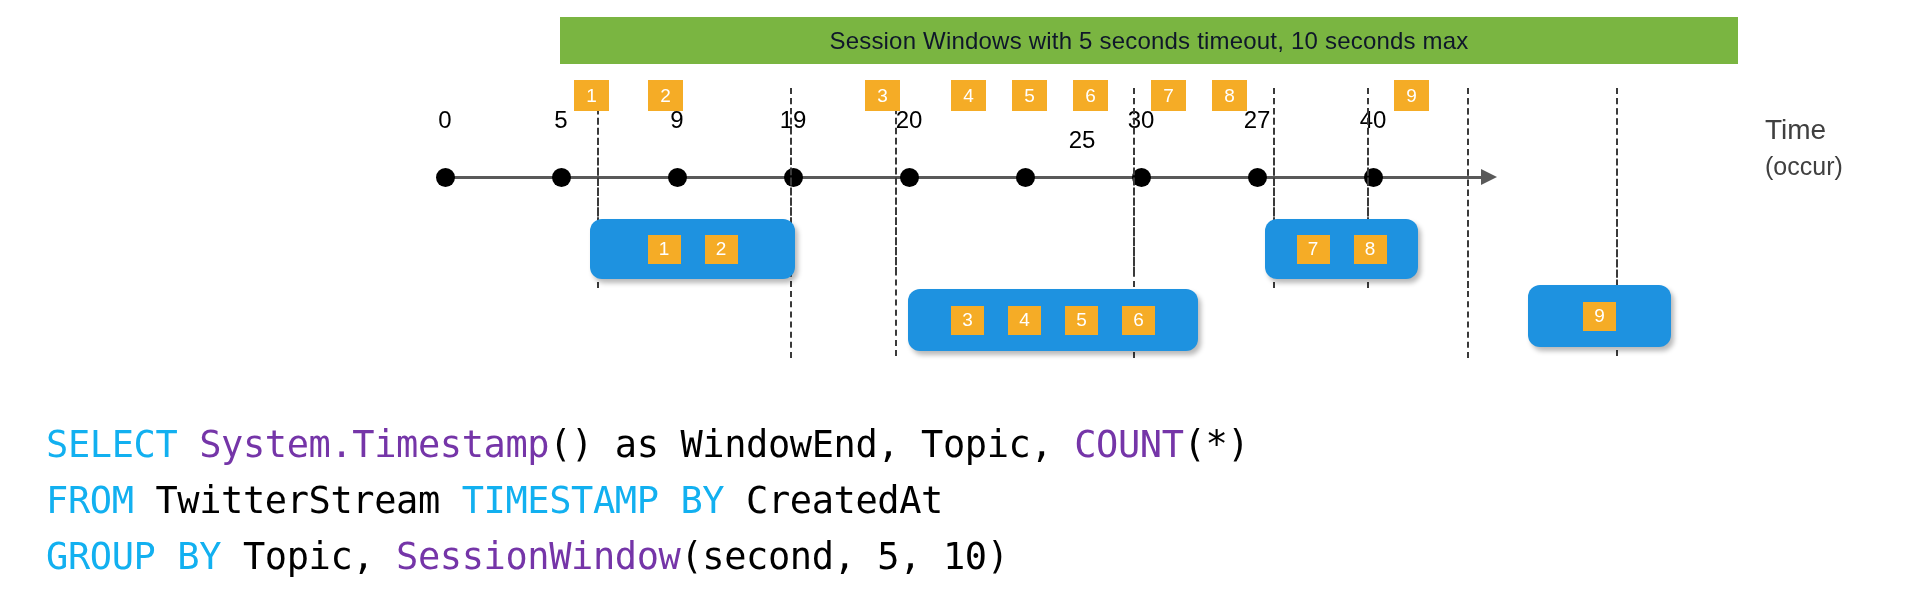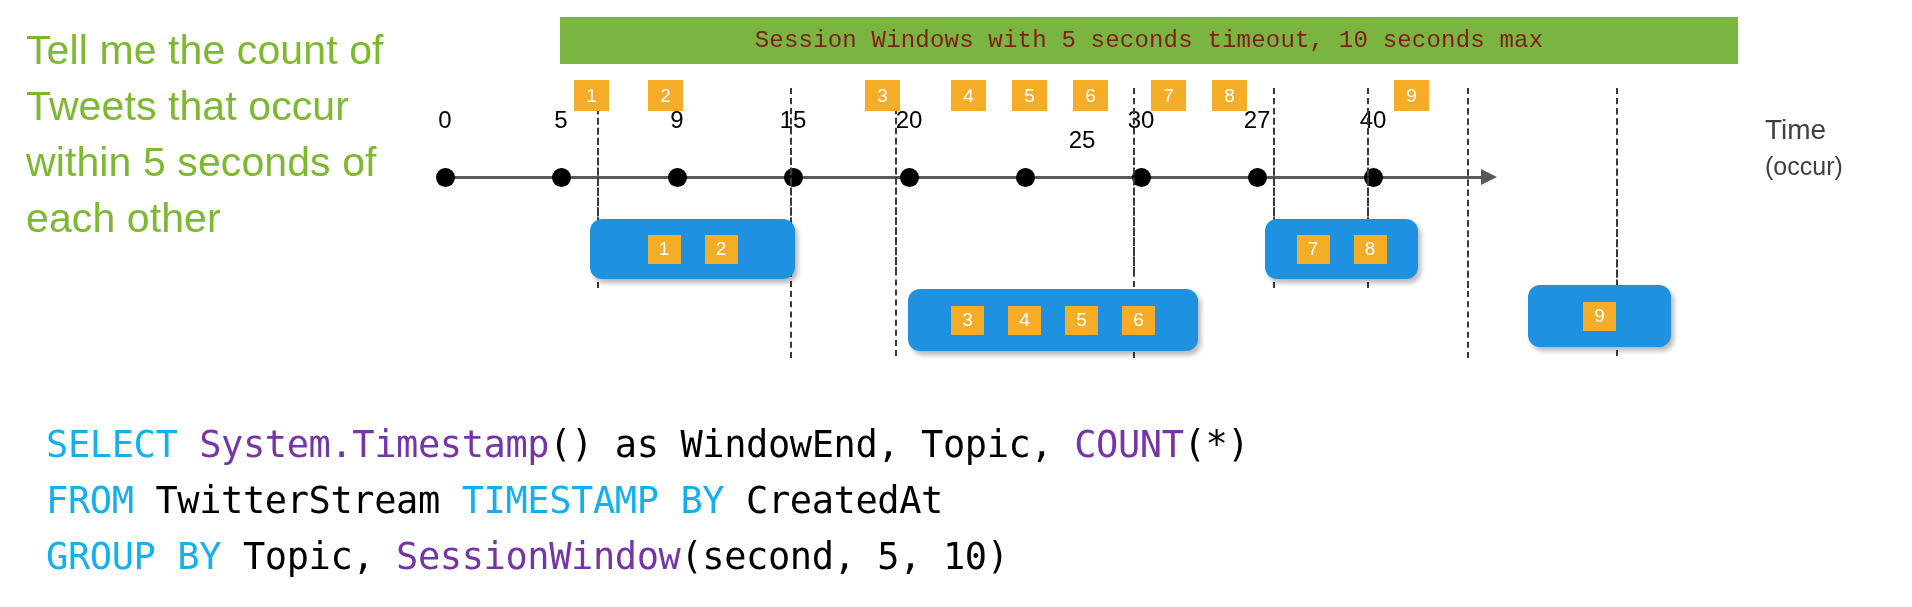--- a/index.html
+++ b/index.html
@@ -21,22 +21,22 @@
   }
 
   
   #banner{
     position:absolute;left:560px;top:17px;width:1178px;height:47px;
     background:#7AB541;
   }
   #banner-label{
     position:absolute;left:0;top:0;width:100%;height:47px;
     display:flex;align-items:center;justify-content:center;
-    color:#7f1d1d;font-size:24px;letter-spacing:.2px;
-    font-family:Liberation Mono, monospace;
+    color:#0f172a;font-size:24px;letter-spacing:.2px;
+    font-family:Liberation Sans, sans-serif;
   }
 
   
   #timeline{position:absolute;left:0;top:0;width:1912px;height:320px;}
   .axis-line{
     position:absolute;height:3px;background:#595959;top:176px;
   }
   .axis-arrow{
     position:absolute;top:169px;width:0;height:0;
     border-top:8px solid transparent;border-bottom:8px solid transparent;
@@ -80,41 +80,40 @@
   #sql .ln{display:block;height:56px;}
   .kw{color:#12B0F0;}
   .fn{color:#7535A8;}
   .id{color:#000000;}
 </style>
 </head>
 <body>
 
 <div class="stage">
 
-  <div id="prompt-text">Tell me the count of Tweets that occur within 5 seconds of each other</div>
 
   <div id="banner">
     <div id="banner-label">Session Windows with 5 seconds timeout, 10 seconds max</div>
   </div>
 
   <div id="timeline">
       <div class="axis-line" style="left: 437px; width: 1046px; background: rgb(89, 89, 89);"></div>
       <div class="axis-arrow" style="left: 1481px; border-left-color: rgb(89, 89, 89);"></div>
       <div style="position: absolute; left: 1765px; top: 112px; font-size: 28px; color: rgb(64, 64, 64); line-height: 36px; font-family: &quot;Liberation Sans&quot;, sans-serif;">
         <div>Time</div>
         <div style="font-size: 25px;">(occur)</div>
       </div>
       <div class="tick-dot" style="left: 445px; background: rgb(0, 0, 0);"></div>
       <div class="tick-label" style="left: 445px;">0</div>
       <div class="tick-dot" style="left: 561px; background: rgb(0, 0, 0);"></div>
       <div class="tick-label" style="left: 561px;">5</div>
       <div class="tick-dot" style="left: 677px; background: rgb(0, 0, 0);"></div>
       <div class="tick-label" style="left: 677px;">9</div>
       <div class="tick-dot" style="left: 793px; background: rgb(0, 0, 0);"></div>
-      <div class="tick-label" style="left: 793px;">15</div>
+      <div class="tick-label" style="left: 793px;">19</div>
       <div class="tick-dot" style="left: 909px; background: rgb(0, 0, 0);"></div>
       <div class="tick-label" style="left: 909px;">20</div>
       <div class="tick-dot" style="left: 1025px; background: rgb(0, 0, 0);"></div>
       <div class="tick-label" style="left: 1082px; margin-top: 20px;">25</div>
       <div class="tick-dot" style="left: 1141px; background: rgb(0, 0, 0);"></div>
       <div class="tick-label" style="left: 1141px; text-align: right;">30</div>
       <div class="tick-dot" style="left: 1257px; background: rgb(0, 0, 0);"></div>
       <div class="tick-label" style="left: 1257px;">27</div>
       <div class="tick-dot" style="left: 1373px; background: rgb(0, 0, 0);"></div>
       <div class="tick-label" style="left: 1373px;">40</div>

